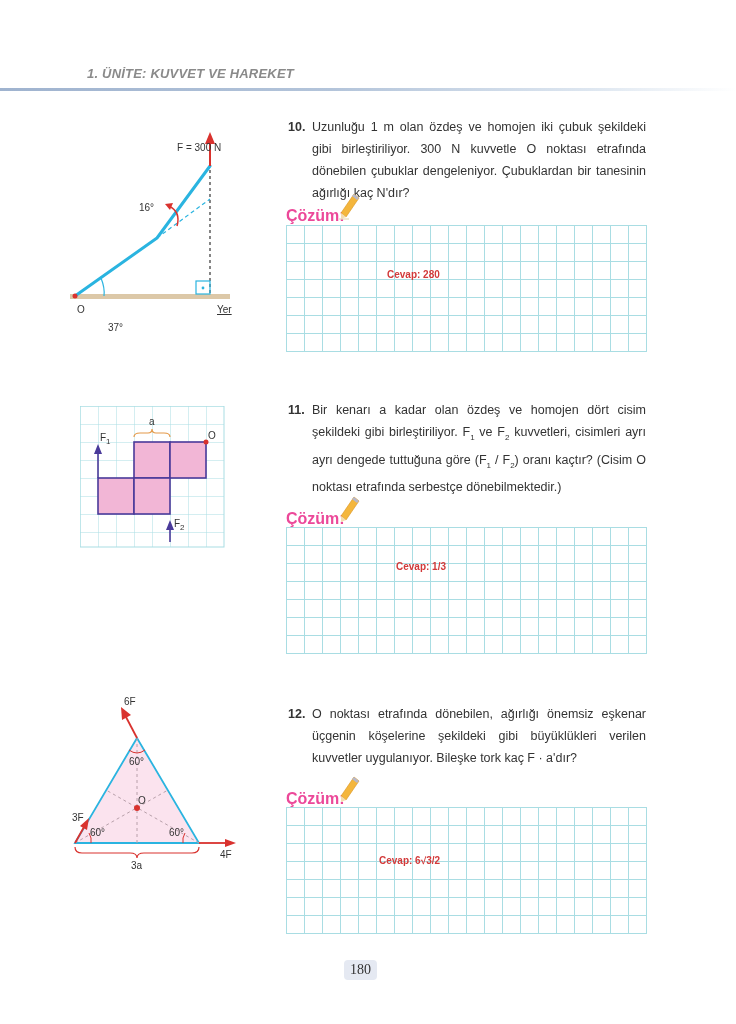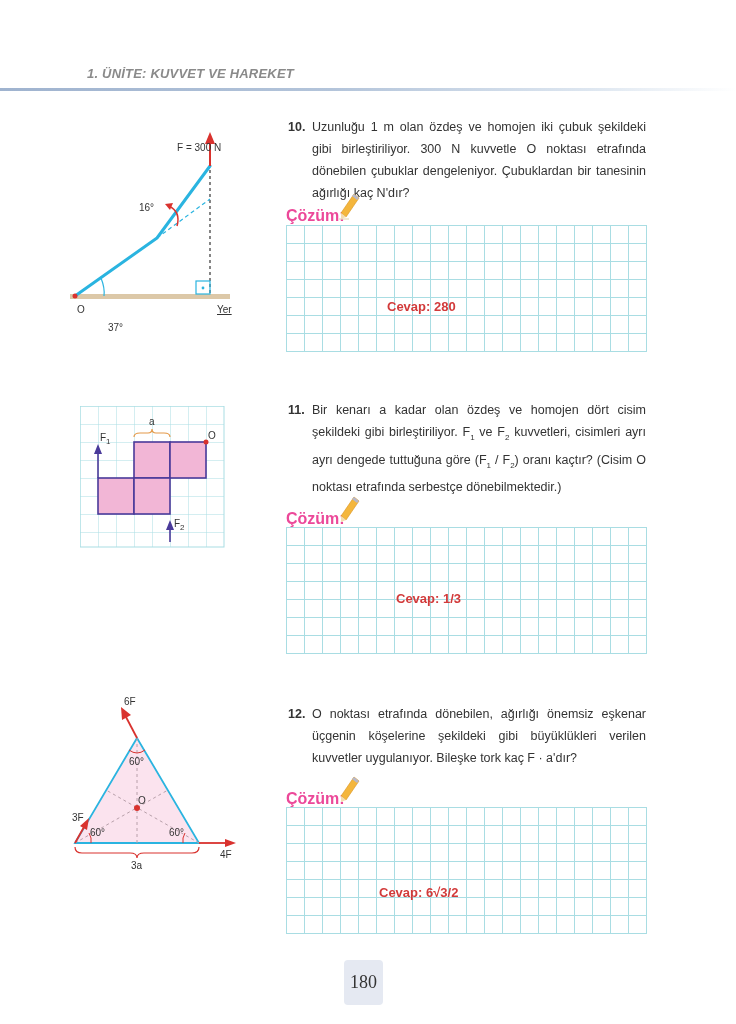--- a/index.html
+++ b/index.html
@@ -10,24 +10,24 @@
   .q .num { font-weight: bold; position: absolute; left: 0; }
   .q .txt { margin-left: 24px; display: block; }
   .solution-label { position: absolute; left: 286px; font-size: 16px; font-weight: bold; color: #ec4899; font-family: Liberation Sans, sans-serif; }
   .pencil { position: absolute; width: 22px; height: 28px; }
   .grid { position: absolute; left: 286px; width: 360px; height: 126px;
     background-image:
       linear-gradient(to right, #a9dde3 1px, transparent 1px),
       linear-gradient(to bottom, #a9dde3 1px, transparent 1px);
     background-size: 18px 18px;
     border-right: 1px solid #a9dde3; border-bottom: 1px solid #a9dde3; }
-  .answer { position: absolute; font-size: 13px; font-weight: bold; color: #d23a3a; font-family: "Liberation Sans", sans-serif; margin-top: 30px; }
+  .answer { position: absolute; font-size: 10px; font-weight: bold; color: #d23a3a; font-family: "Liberation Sans", sans-serif; }
   .figure { position: absolute; }
   .fig-label { position: absolute; font-size: 10px; color: #333; font-family: "Liberation Sans", sans-serif; white-space: nowrap; }
-  .page-num { position: absolute; left: 344px; top: 960px; padding: 12px 6px; background: #e5e9f2; border-radius: 4px; font-family: "Liberation Serif", serif; font-size: 18px; color: #333; }
+  .page-num { position: absolute; left: 344px; top: 960px; padding: 2px 6px; background: #e5e9f2; border-radius: 4px; font-family: "Liberation Serif", serif; font-size: 14px; color: #333; }
   sub { font-size: 8px; }
 </style>
 </head>
 <body>
 
 <div class="header-title">1. ÜNİTE: KUVVET VE HAREKET</div>
 <div class="header-line"></div>
 
 <div class="figure" style="left:65px; top:118px; width:200px; height:205px;">
   <svg width="200" height="205" viewBox="0 0 200 205">

